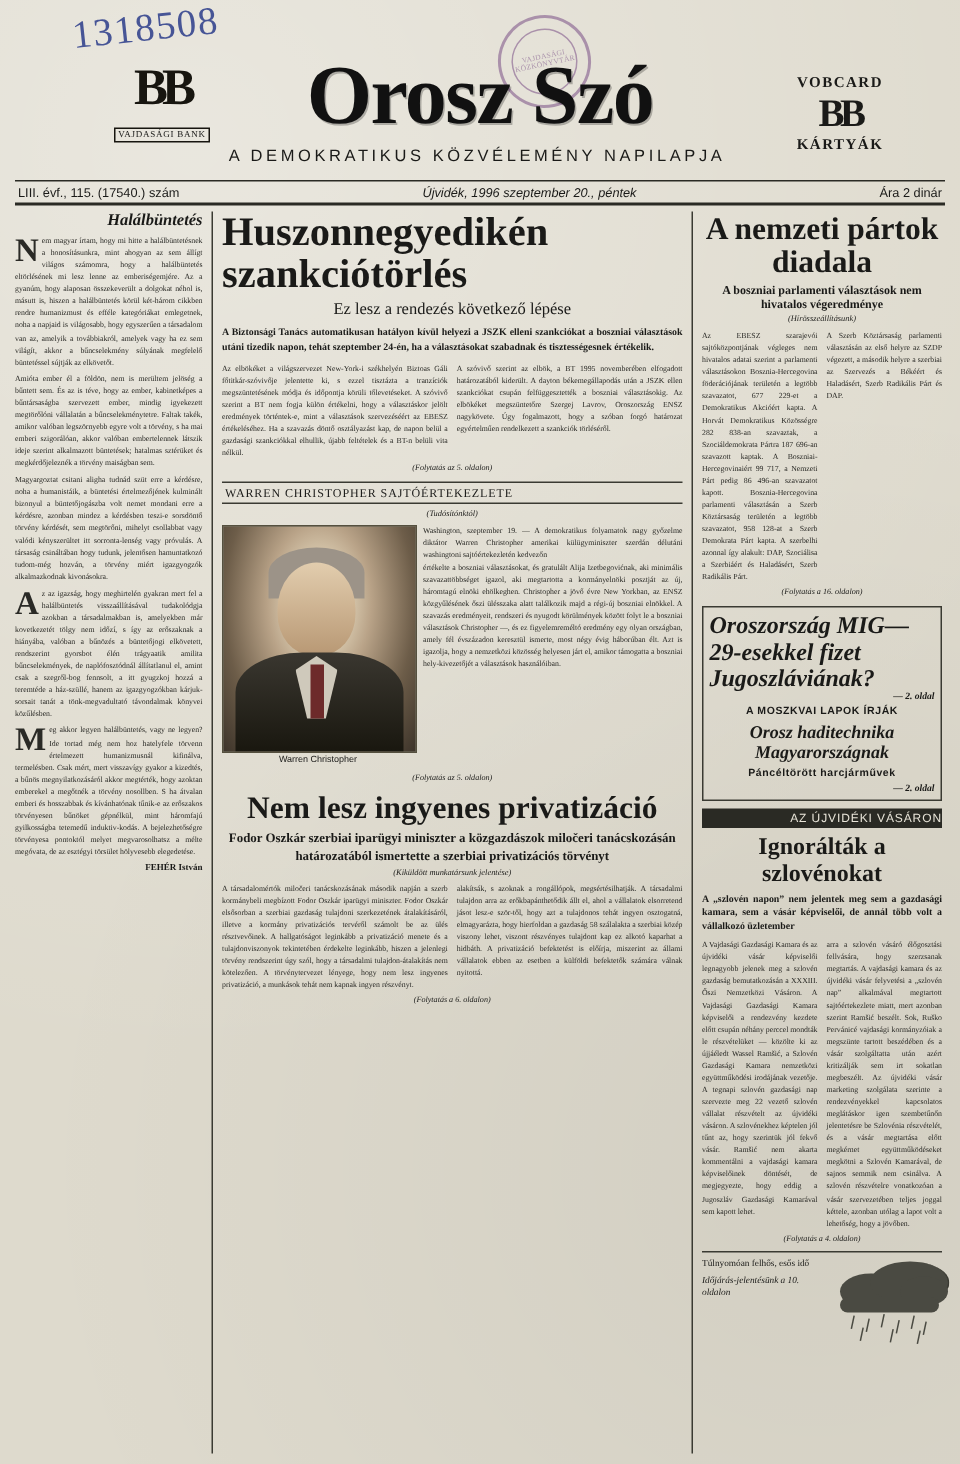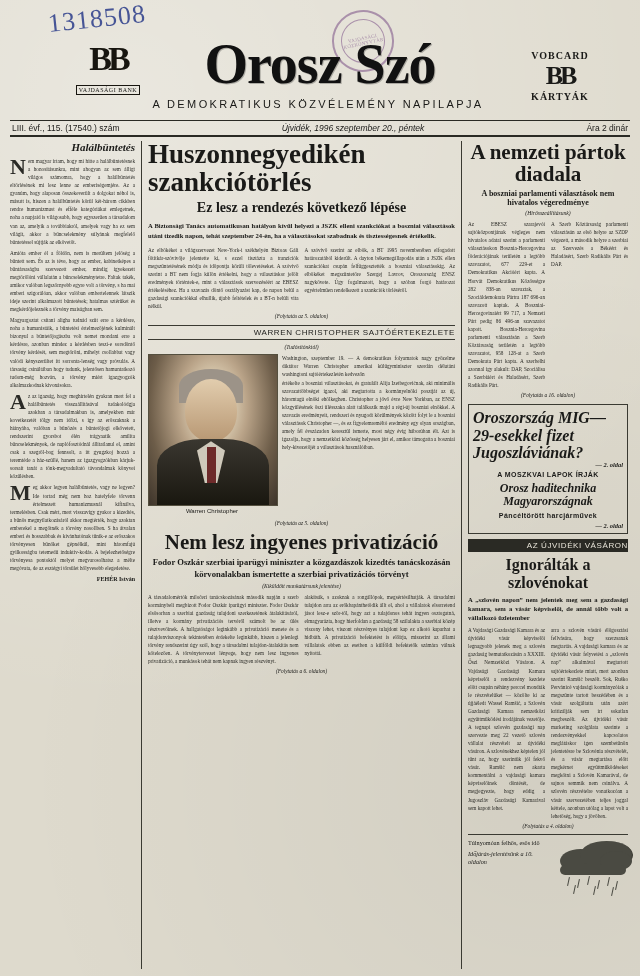--- a/index.html
+++ b/index.html
@@ -132,36 +132,36 @@
   .byline{
     text-align:right;font-size:6px;font-weight:bold;margin-top:4px;
   }
   
   .hl-2{
     font-family:"Liberation Serif", serif;
     font-weight:bold;font-size:27px;line-height:1.02;
     margin:0 0 4px 0;text-align:left;
   }
   .sub-2{
-    text-align:center;font-weight:bold;font-size:14px;margin:3px 0 5px 0;
+    text-align:center;font-weight:normal;font-size:11px;margin:3px 0 5px 0;
   }
   .lead{
     font-size:6.6px;line-height:1.5;text-align:justify;font-weight:bold;
     margin:0 0 5px 0;
   }
   .three{
     display:flex;gap:6px;
   }
   .three > div{flex:1;}
   .cont{font-size:5.4px;font-style:italic;text-align:center;margin-top:3px;}
   .band{
     border-top:1px solid #3a3a32;border-bottom:1px solid #3a3a32;
-    font-family:Liberation Sans, sans-serif;
+    font-family:Liberation Serif, serif;
     font-size:8px;letter-spacing:.6px;
-    padding:2px 0 2px 2px;margin:6px 0 4px 0;text-align:right;
+    padding:2px 0 2px 2px;margin:6px 0 4px 0;
   }
   .dayton{
     text-align:center;font-weight:bold;font-size:30px;margin:2px 0 3px 0;
   }
   .dayton-sub{
     text-align:center;font-weight:bold;font-size:9px;line-height:1.25;margin-bottom:3px;
   }
   .src{
     text-align:center;font-size:5.6px;font-style:italic;margin-bottom:4px;
   }
@@ -341,21 +341,21 @@
       </div>
 
       <div class="body-txt">Washington, szeptember 19. — A demokratikus folyamatok nagy győzelme diktátor Warren Christopher amerikai külügyminiszter szerdán délutáni washingtoni sajtóértekezletén kedvezőn</div>
       <div class="body-txt">értékelte a boszniai választásokat, és gratulált Alija Izetbegovićnak, aki minimális szavazattöbbséget igazol, aki megtartotta a kormányelnöki posztját az új, háromtagú elnöki ehölkeghen. Christopher a jövő évre New Yorkban, az ENSZ közgyűlésének őszi ülésszaka alatt találkozik majd a régi-új boszniai elnökkel.
 
 A szavazás eredményeit, rendszeri és nyugodt körülmények között folyt le a boszniai választások Christopher —, és ez figyelemreméltó eredmény egy olyan országban, amely fél évszázadon keresztül ismerte, most négy évig háborúban élt. Azt is igazolja, hogy a nemzetközi közösség helyesen járt el, amikor támogatta a boszniai hely-kivezetőjét a választások használóiban.</div>
       <div style="clear:both"></div>
       <div class="cont">(Folytatás az 5. oldalon)</div>
 
       <div class="priv-head">Nem lesz ingyenes privatizáció</div>
-      <div class="priv-sub">Fodor Oszkár szerbiai iparügyi miniszter a közgazdászok kizedtés tanácskozásán körvonalakban ismertette a szerbiai privatizációs törvényt</div>
+      <div class="priv-sub">Fodor Oszkár szerbiai iparügyi miniszter a közgazdászok miločeri tanácskozásán határozatából ismertette a szerbiai privatizációs törvényt</div>
       <div class="src">(Kiküldött munkatársunk jelentése)</div>
       <div class="three">
         <div class="body-txt">A társadalomértók miločeri tanácskozásának második napján a szerb kormánybeli megbízott Fodor Oszkár iparügyi miniszter. Fodor Oszkár elsősorban a szerbiai gazdaság tulajdoni szerkezetének átalakításáról, illetve a kormány privatizációs tervéről számolt be az ülés résztvevőinek. A hallgatóságot leginkább a privatizáció menete és a tulajdonviszonyok tekintetében érdekelte leginkább, hiszen a jelenlegi törvény rendszerint úgy szól, hogy a társadalmi tulajdon-átalakítás nem kötelezően.
 
 A törvénytervezet lényege, hogy nem lesz ingyenes privatizáció, a munkások tehát nem kapnak ingyen részvényt.</div>
         <div class="body-txt">alakítsák, s azoknak a rongállópok, megsértésilhatják. A társadalmi tulajdon arra az erőkbapánthetődik állt el, ahol a vállalatok elsorretend jásot lesz-e ször-től, hogy azt a tulajdonos tehát ingyen osztogatná, elmagyarázta, hogy hierfoldan a gazdaság 58 szálalakta a szerbiai közép viszony lehet, viszont részvényes tulajdont kap ez alkotó kaparhat a hidbáth.
 
 A privatizáció befektetést is előírja, miszerint az állami vállalatok ebben az esetben a külföldi befektetők számára válnak nyitottá.</div>
       </div>
       <div class="cont">(Folytatás a 6. oldalon)</div>

